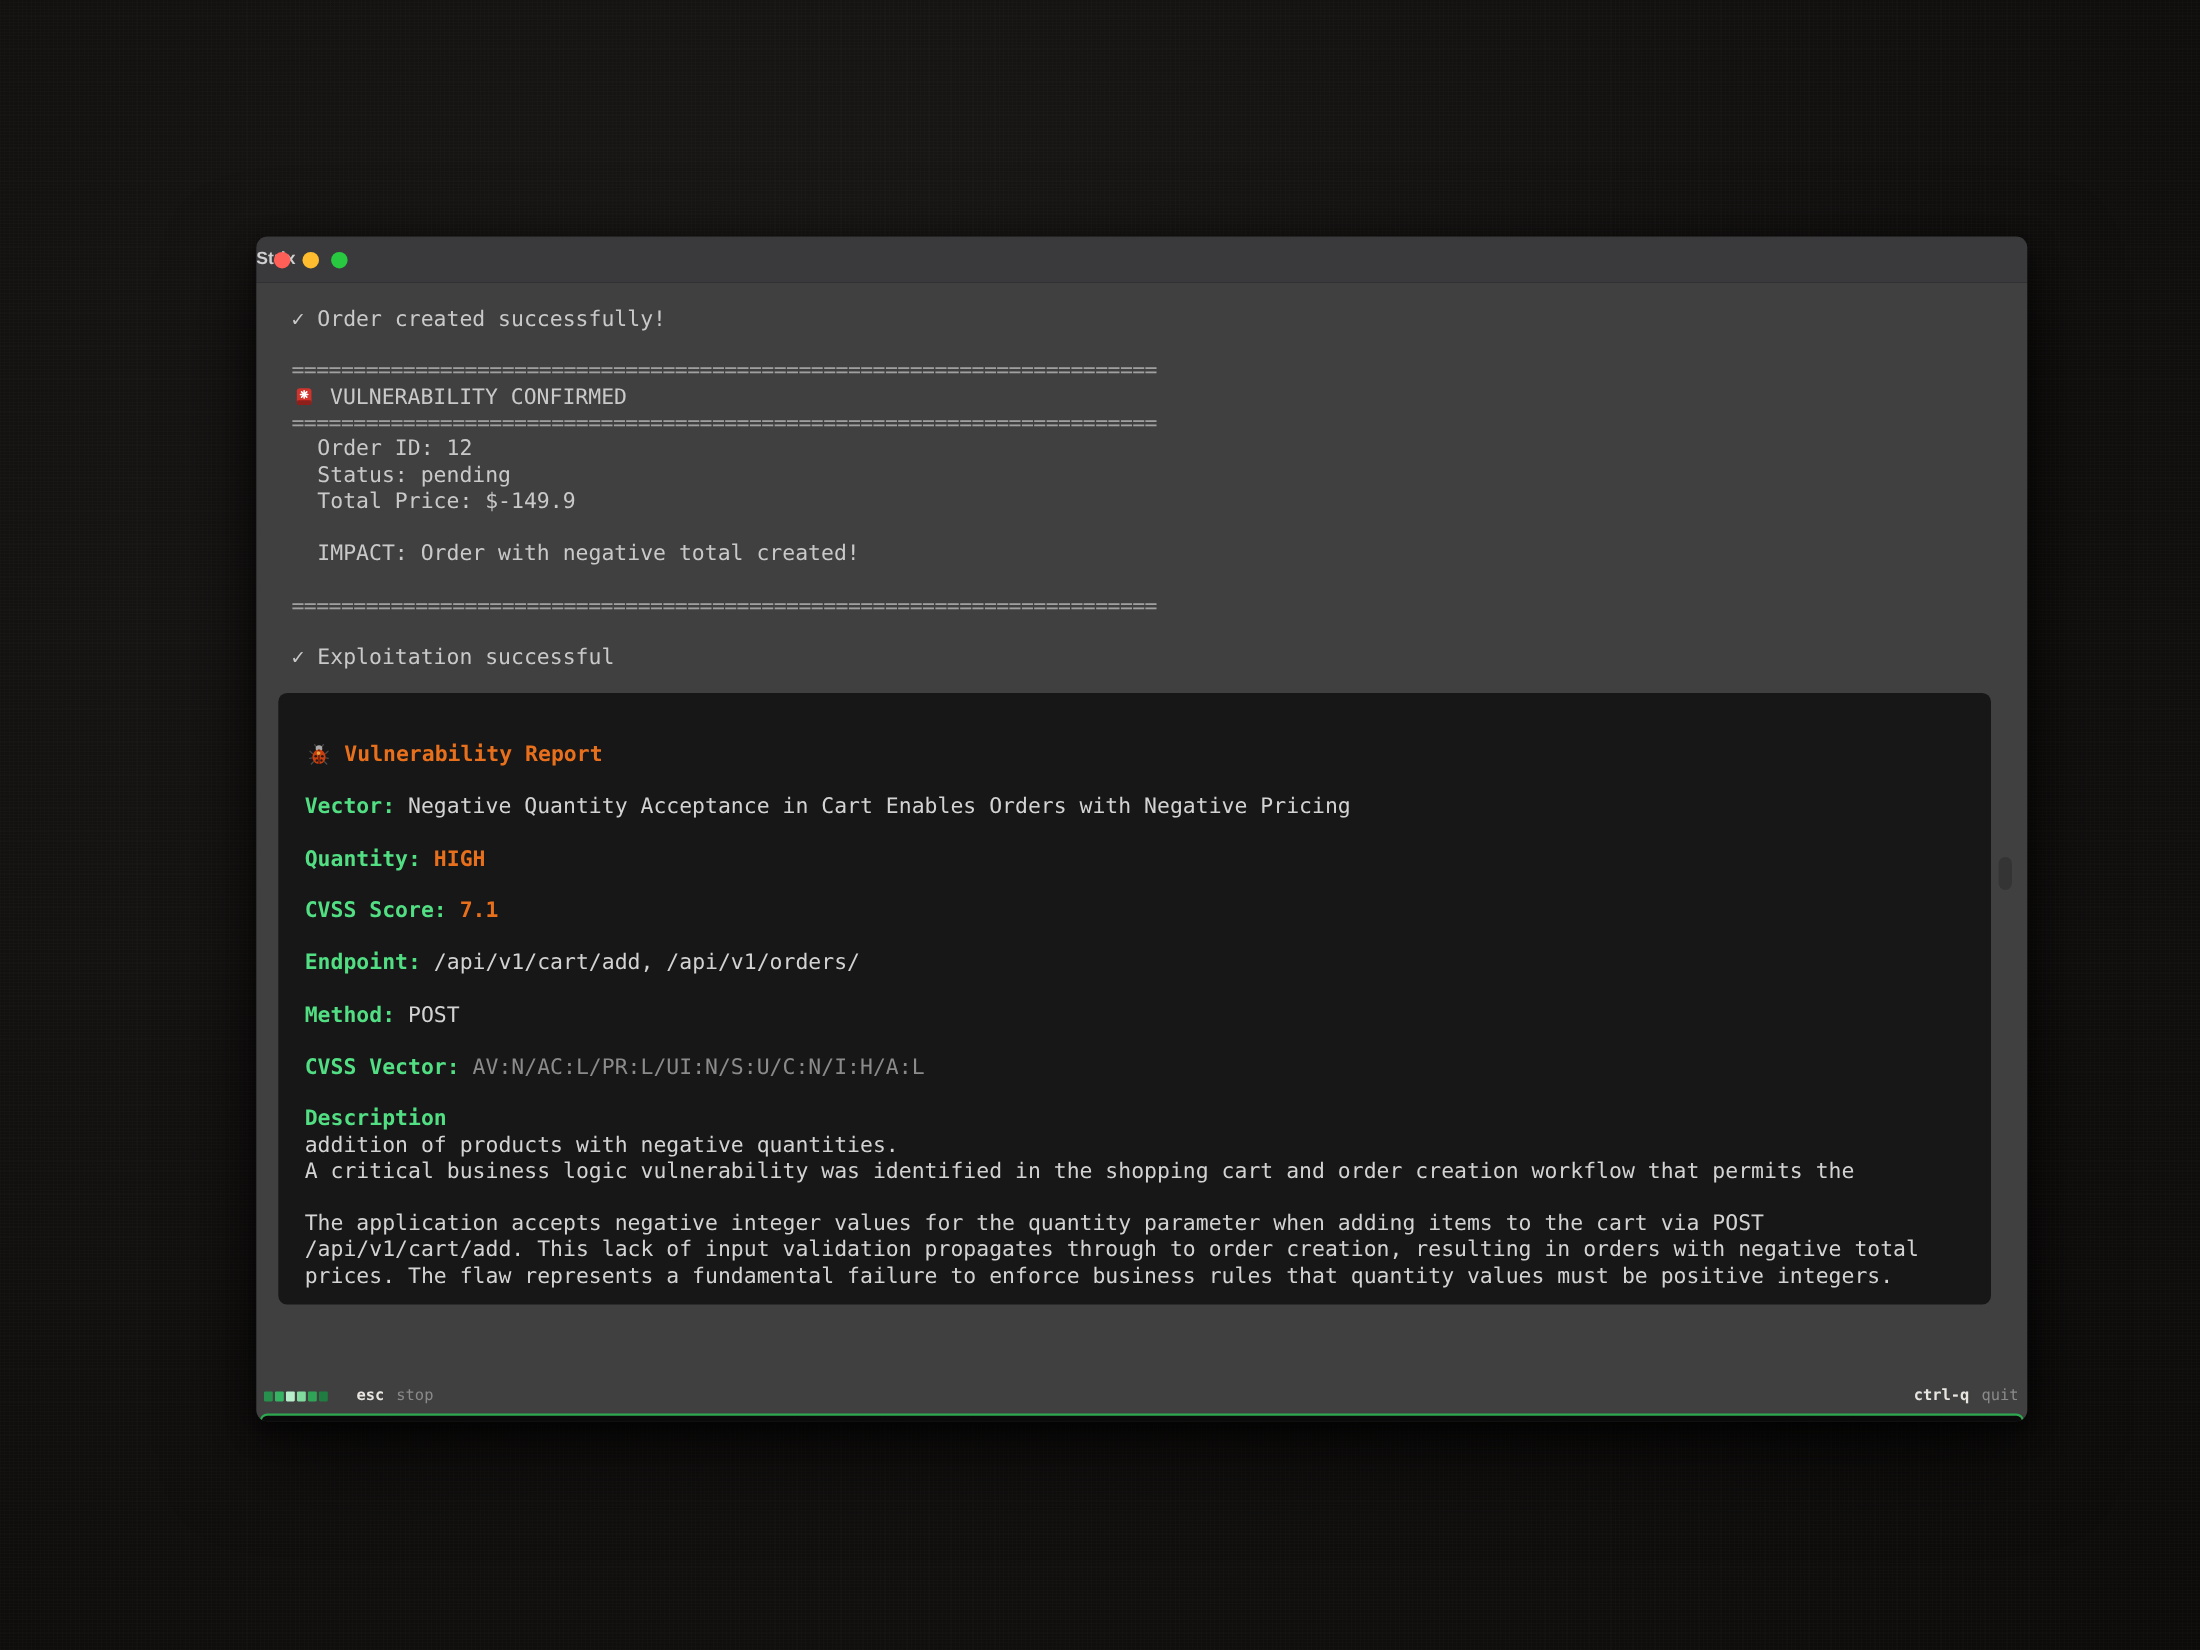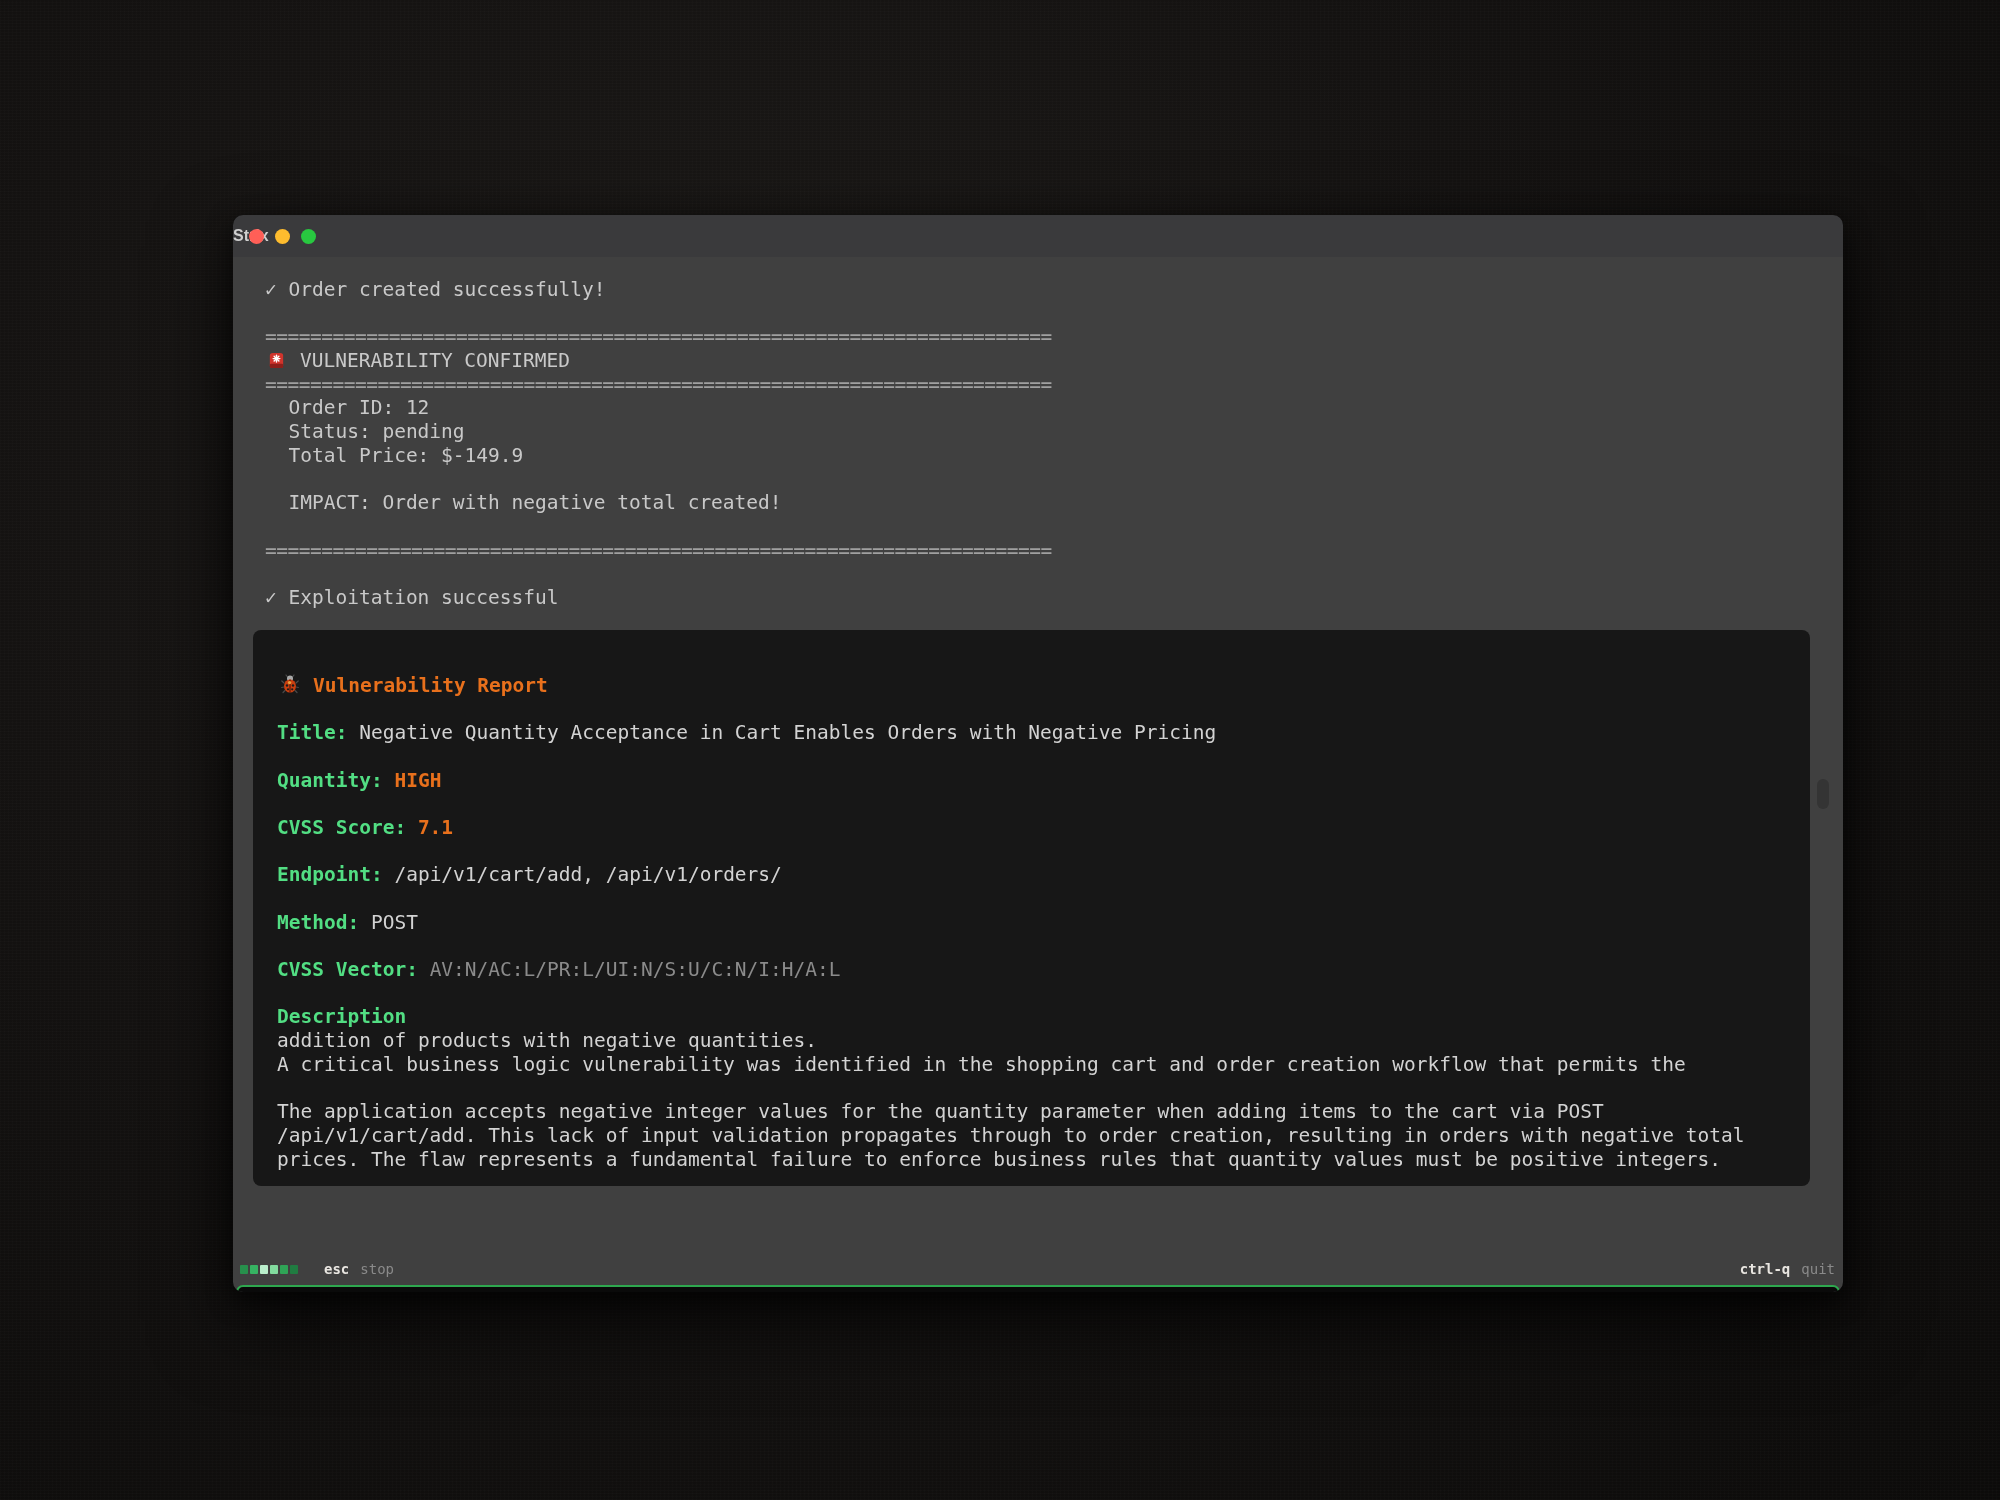--- a/index.html
+++ b/index.html
@@ -40,21 +40,21 @@
   .line.sep { color:#a0a0a0; letter-spacing:-0.5px; }
   .iconline { display:flex; align-items:center; height:23.7px; }
   .iconline .svgwrap { width:19px; height:19px; margin-left:2px; flex:0 0 auto; }
   .iconline .txt { white-space:pre; padding-left:14px; }
 
   .panel {
     margin:20px 0 0 20px; width:1557px; height:556px;
     background:#171717; border-radius:8px; overflow:hidden;
   }
   .panel-inner { padding:44px 0 0 24px; font-size:19.5px; line-height:23.7px; color:#d3d3d3; }
-  .rhead { display:flex; height:23.7px; }
+  .rhead { display:flex; align-items:center; height:23.7px; }
   .rhead .svgwrap { width:20px; height:20px; margin-left:3px; flex:0 0 auto; }
   .rhead .txt { padding-left:13px; font-weight:bold; color:#e8701c; white-space:pre; }
   .label { color:#52de83; font-weight:bold; margin-right:1ch; }
   .val.light { color:#d3d3d3; }
   .val.orange { color:#e8701c; font-weight:bold; }
   .val.dim { color:#8b8b8b; }
   .dheading { color:#52de83; font-weight:bold; }
 
   .scrollthumb { position:absolute; left:1584px; top:522px; width:12px; height:30px; background:#343434; border-radius:6px; }
 
@@ -144,21 +144,21 @@
               <circle cx="9.6" cy="8.6" r="1.7" fill="#e8a33c"></circle>
               <circle cx="7" cy="11.5" r="1.2" fill="#1c1c1c"></circle>
               <circle cx="13" cy="11.5" r="1.2" fill="#1c1c1c"></circle>
               <circle cx="8" cy="15.3" r="1.1" fill="#1c1c1c"></circle>
               <circle cx="12.2" cy="15.3" r="1.1" fill="#1c1c1c"></circle>
             </svg>
           </span>
           <span class="txt">Vulnerability Report</span>
         </div>
         <div class="line blank"></div>
-        <div class="line"><span class="label">Title:</span><span class="val light">Negative Quantity Acceptance in Cart Enables Orders with Negative Pricing</span></div>
+        <div class="line"><span class="label">Vector:</span><span class="val light">Negative Quantity Acceptance in Cart Enables Orders with Negative Pricing</span></div>
         <div class="line blank"></div>
         <div class="line"><span class="label">Quantity:</span><span class="val orange">HIGH</span></div>
         <div class="line blank"></div>
         <div class="line"><span class="label">CVSS Score:</span><span class="val orange">7.1</span></div>
         <div class="line blank"></div>
         <div class="line"><span class="label">Endpoint:</span><span class="val light">/api/v1/cart/add, /api/v1/orders/</span></div>
         <div class="line blank"></div>
         <div class="line"><span class="label">Method:</span><span class="val light">POST</span></div>
         <div class="line blank"></div>
         <div class="line"><span class="label">CVSS Vector:</span><span class="val dim">AV:N/AC:L/PR:L/UI:N/S:U/C:N/I:H/A:L</span></div>

